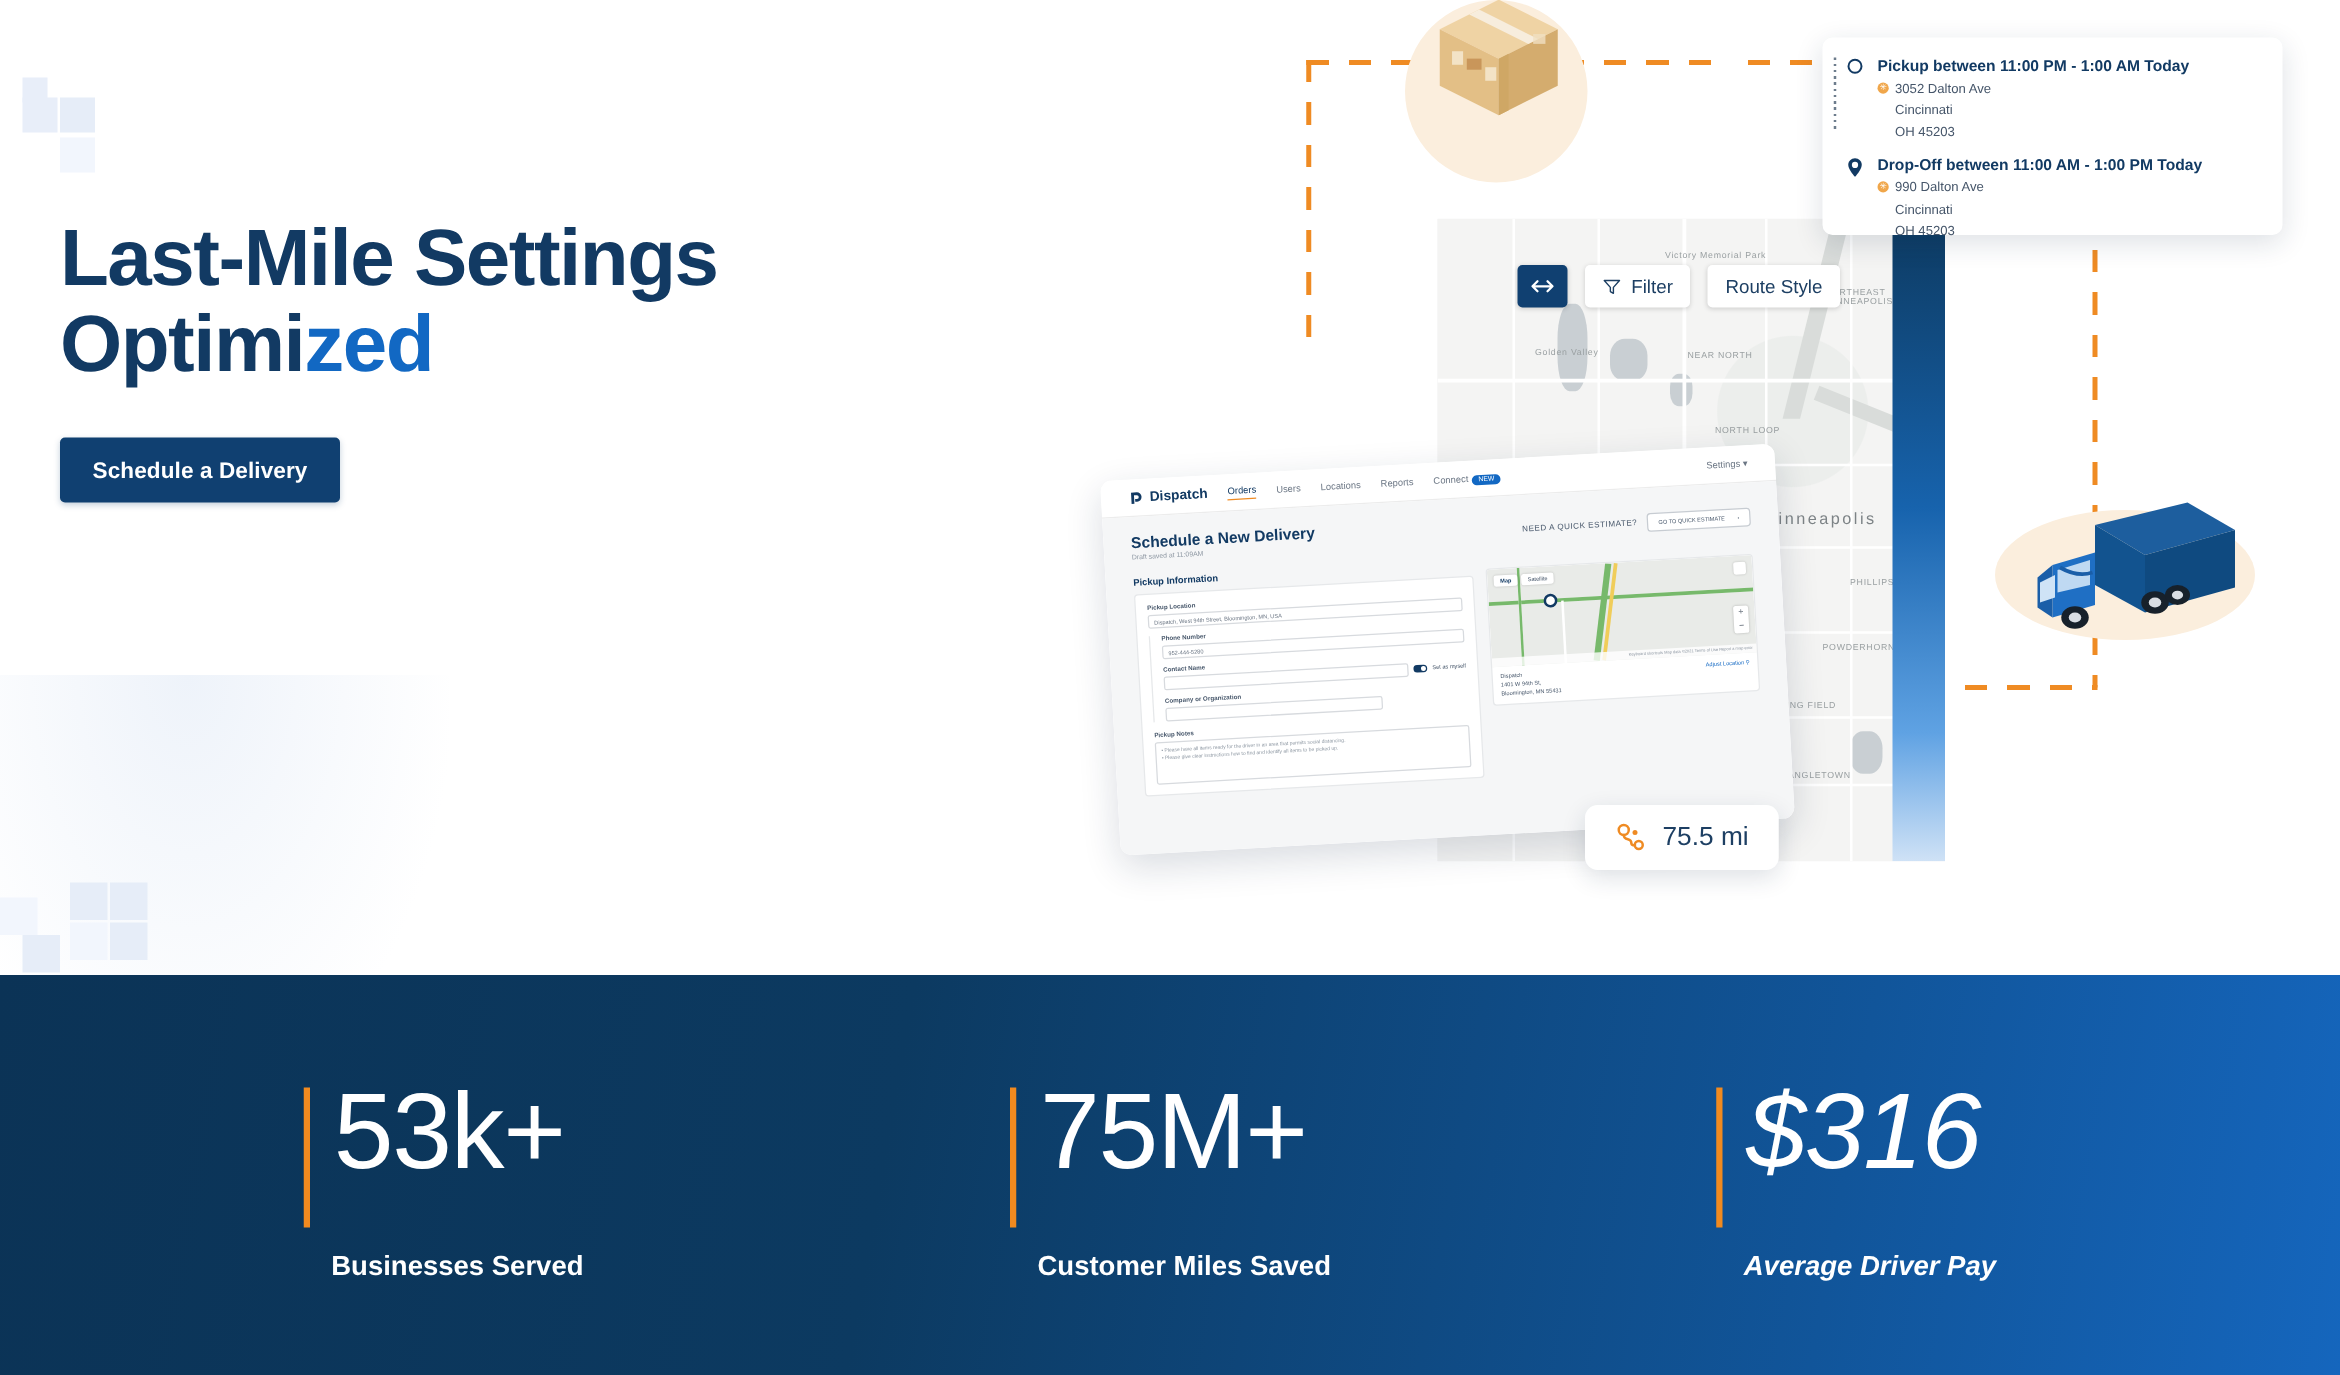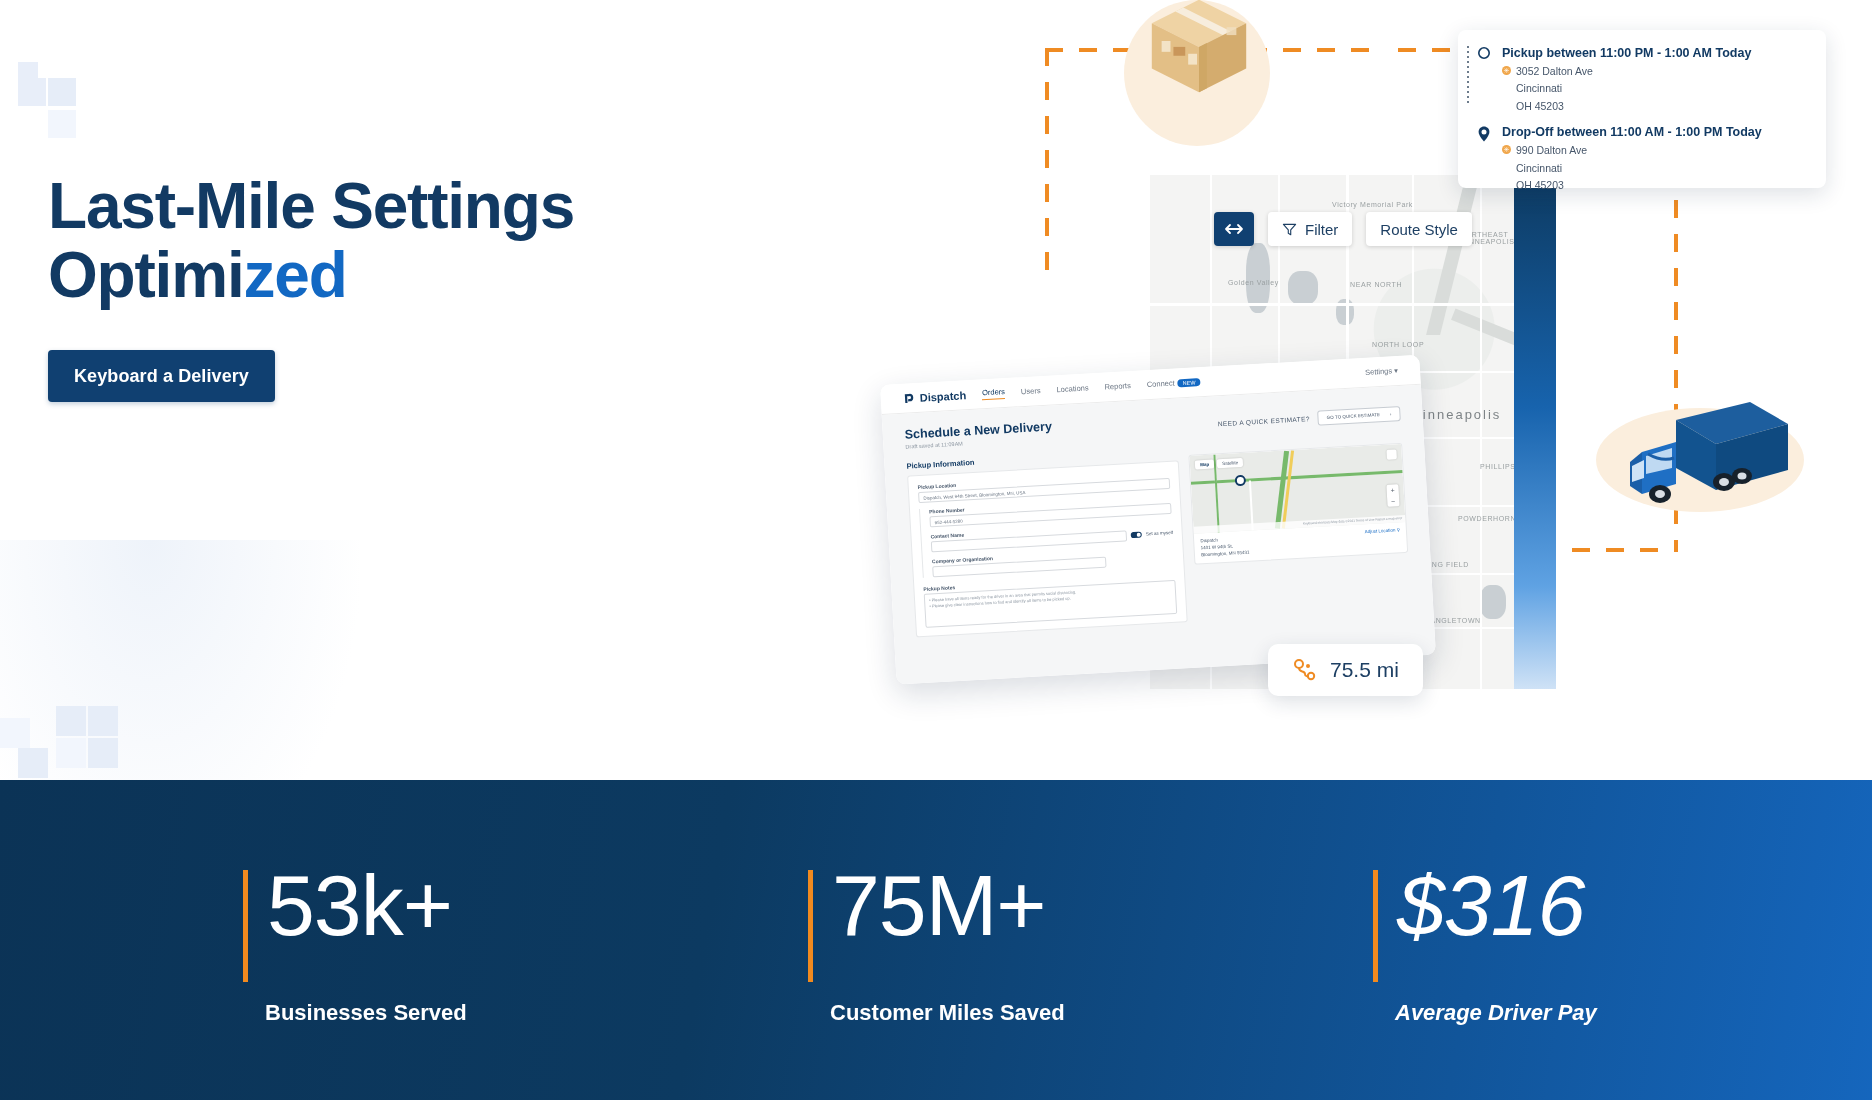--- a/index.html
+++ b/index.html
@@ -202,21 +202,21 @@
     <div class="sq dotted" style="left:56px;top:706px;width:30px;height:30px;"></div>
     <div class="sq dotted" style="left:88px;top:706px;width:30px;height:30px;"></div>
     <div class="sq pale" style="left:56px;top:738px;width:30px;height:30px;"></div>
     <div class="sq dotted" style="left:88px;top:738px;width:30px;height:30px;"></div>
 
     <div class="copy">
       <h1 class="headline">
         <span>Last-Mile Settings</span>
         <span class="l2"><span class="dk">Optimi</span><span>zed</span></span>
       </h1>
-      <button class="cta">Keyboard a Delivery</button>
+      <button class="cta">Schedule a Delivery</button>
     </div>
 
     <div class="dash-h" style="left:1045px;top:48px;width:330px;"></div>
     <div class="dash-h" style="left:1398px;top:48px;width:420px;"></div>
     <div class="dash-v" style="left:1045px;top:48px;height:230px;"></div>
     <div class="dash-v" style="left:1674px;top:200px;height:350px;"></div>
     <div class="dash-h" style="left:1572px;top:548px;width:106px;"></div>
 
     <div class="pkg-halo"></div>
     <svg class="pkg" viewBox="0 0 120 120">

